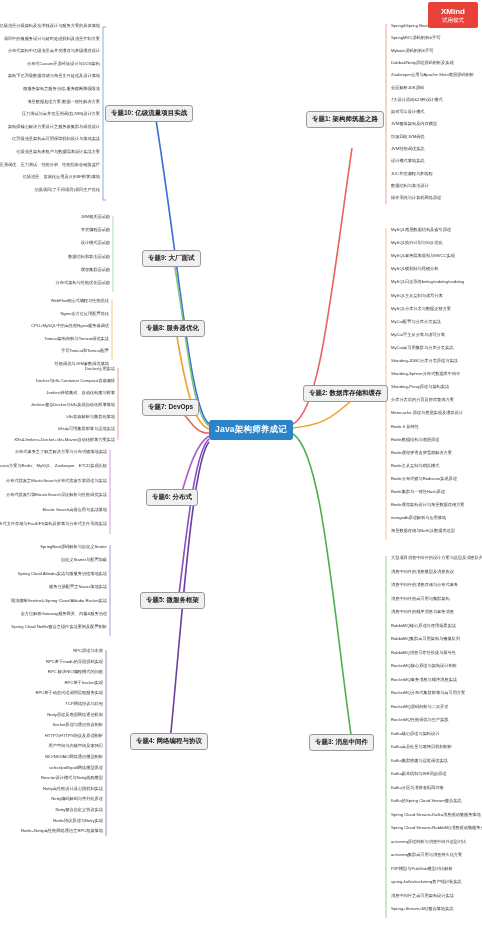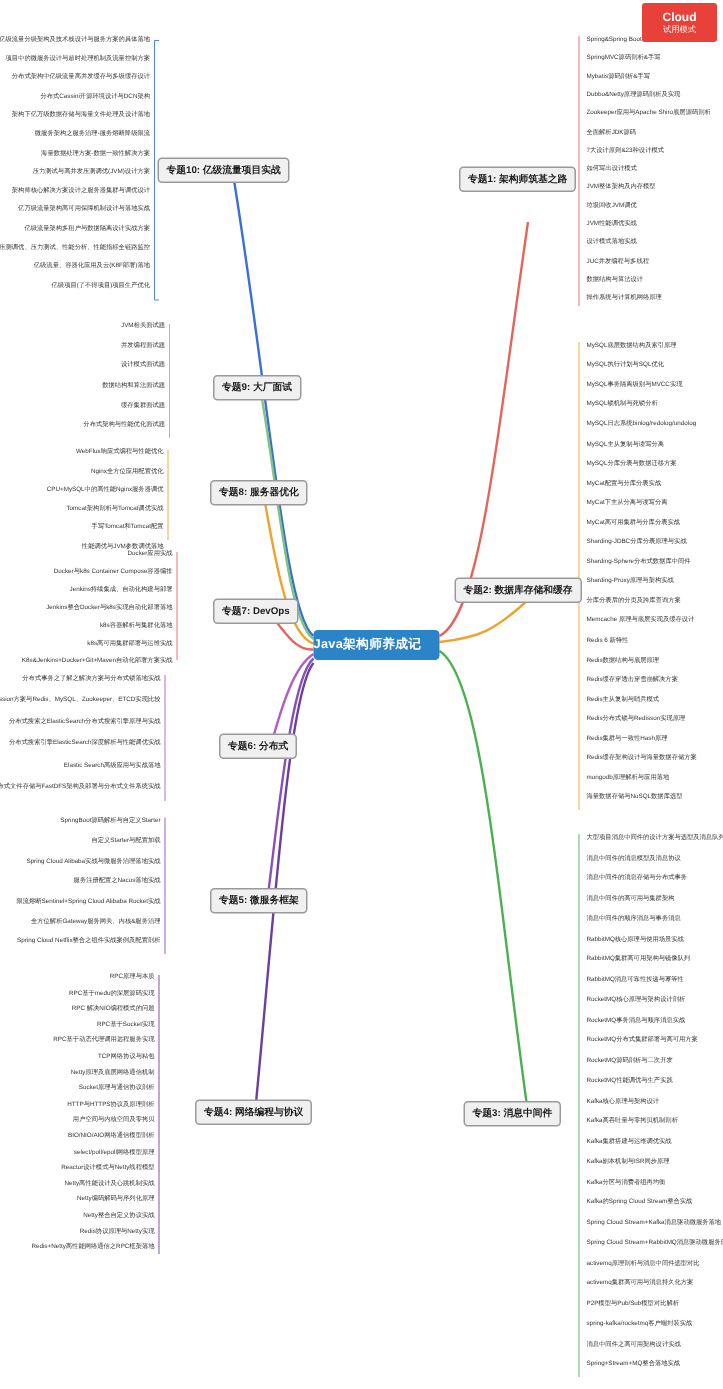--- a/index.html
+++ b/index.html
@@ -9,21 +9,21 @@
     overflow:hidden;position:relative;
   }
   #stage{position:absolute;left:0;top:0;width:482px;height:926px;}
   svg#links{position:absolute;left:0;top:0;width:482px;height:926px;pointer-events:none;}
 
   .root-node{
     position:absolute;left:209px;top:420px;
     width:84px;height:20px;
     background:#2b84c8;border-radius:3px;
     color:#fff;font-size:8.5px;font-weight:bold;
-    display:flex;align-items:center;justify-content:flex-start;
+    display:flex;align-items:center;justify-content:center;
     letter-spacing:.2px;z-index:6;
   }
 
   .topic{
     position:absolute;z-index:5;
     background:#f0f0f0;border:1px solid #9a9a9a;border-radius:3px;
     font-size:6.5px;color:#1c1c1c;font-weight:bold;
     padding:3px 5px;white-space:nowrap;
     box-shadow:0 0 0 0 rgba(0,0,0,0);
   }
@@ -240,17 +240,17 @@
       <div class="leaf right" style="top: 824px; left: 388px;">Spring Cloud Stream+RabbitMQ消息驱动微服务应用</div>
       <div class="leaf right" style="top: 837.5px; left: 388px;">activemq原理剖析与消息中间件选型对比</div>
       <div class="leaf right" style="top: 851px; left: 388px;">activemq集群高可用与消息持久化方案</div>
       <div class="leaf right" style="top: 864.5px; left: 388px;">P2P模型与Pub/Sub模型对比解析</div>
       <div class="leaf right" style="top: 878px; left: 388px;">spring-kafka/rocketmq客户端封装实战</div>
       <div class="leaf right" style="top: 891.5px; left: 388px;">消息中间件之高可用架构设计实战</div>
       <div class="leaf right" style="top: 905px; left: 388px;">Spring+Stream+MQ整合落地实战</div>
     </div>
 
   <div class="xmind-badge">
-    <span class="m">Cloud</span>
+    <span class="m">XMind</span>
     <span class="s">试用模式</span>
   </div>
 
 </div>
 
 </body></html>

